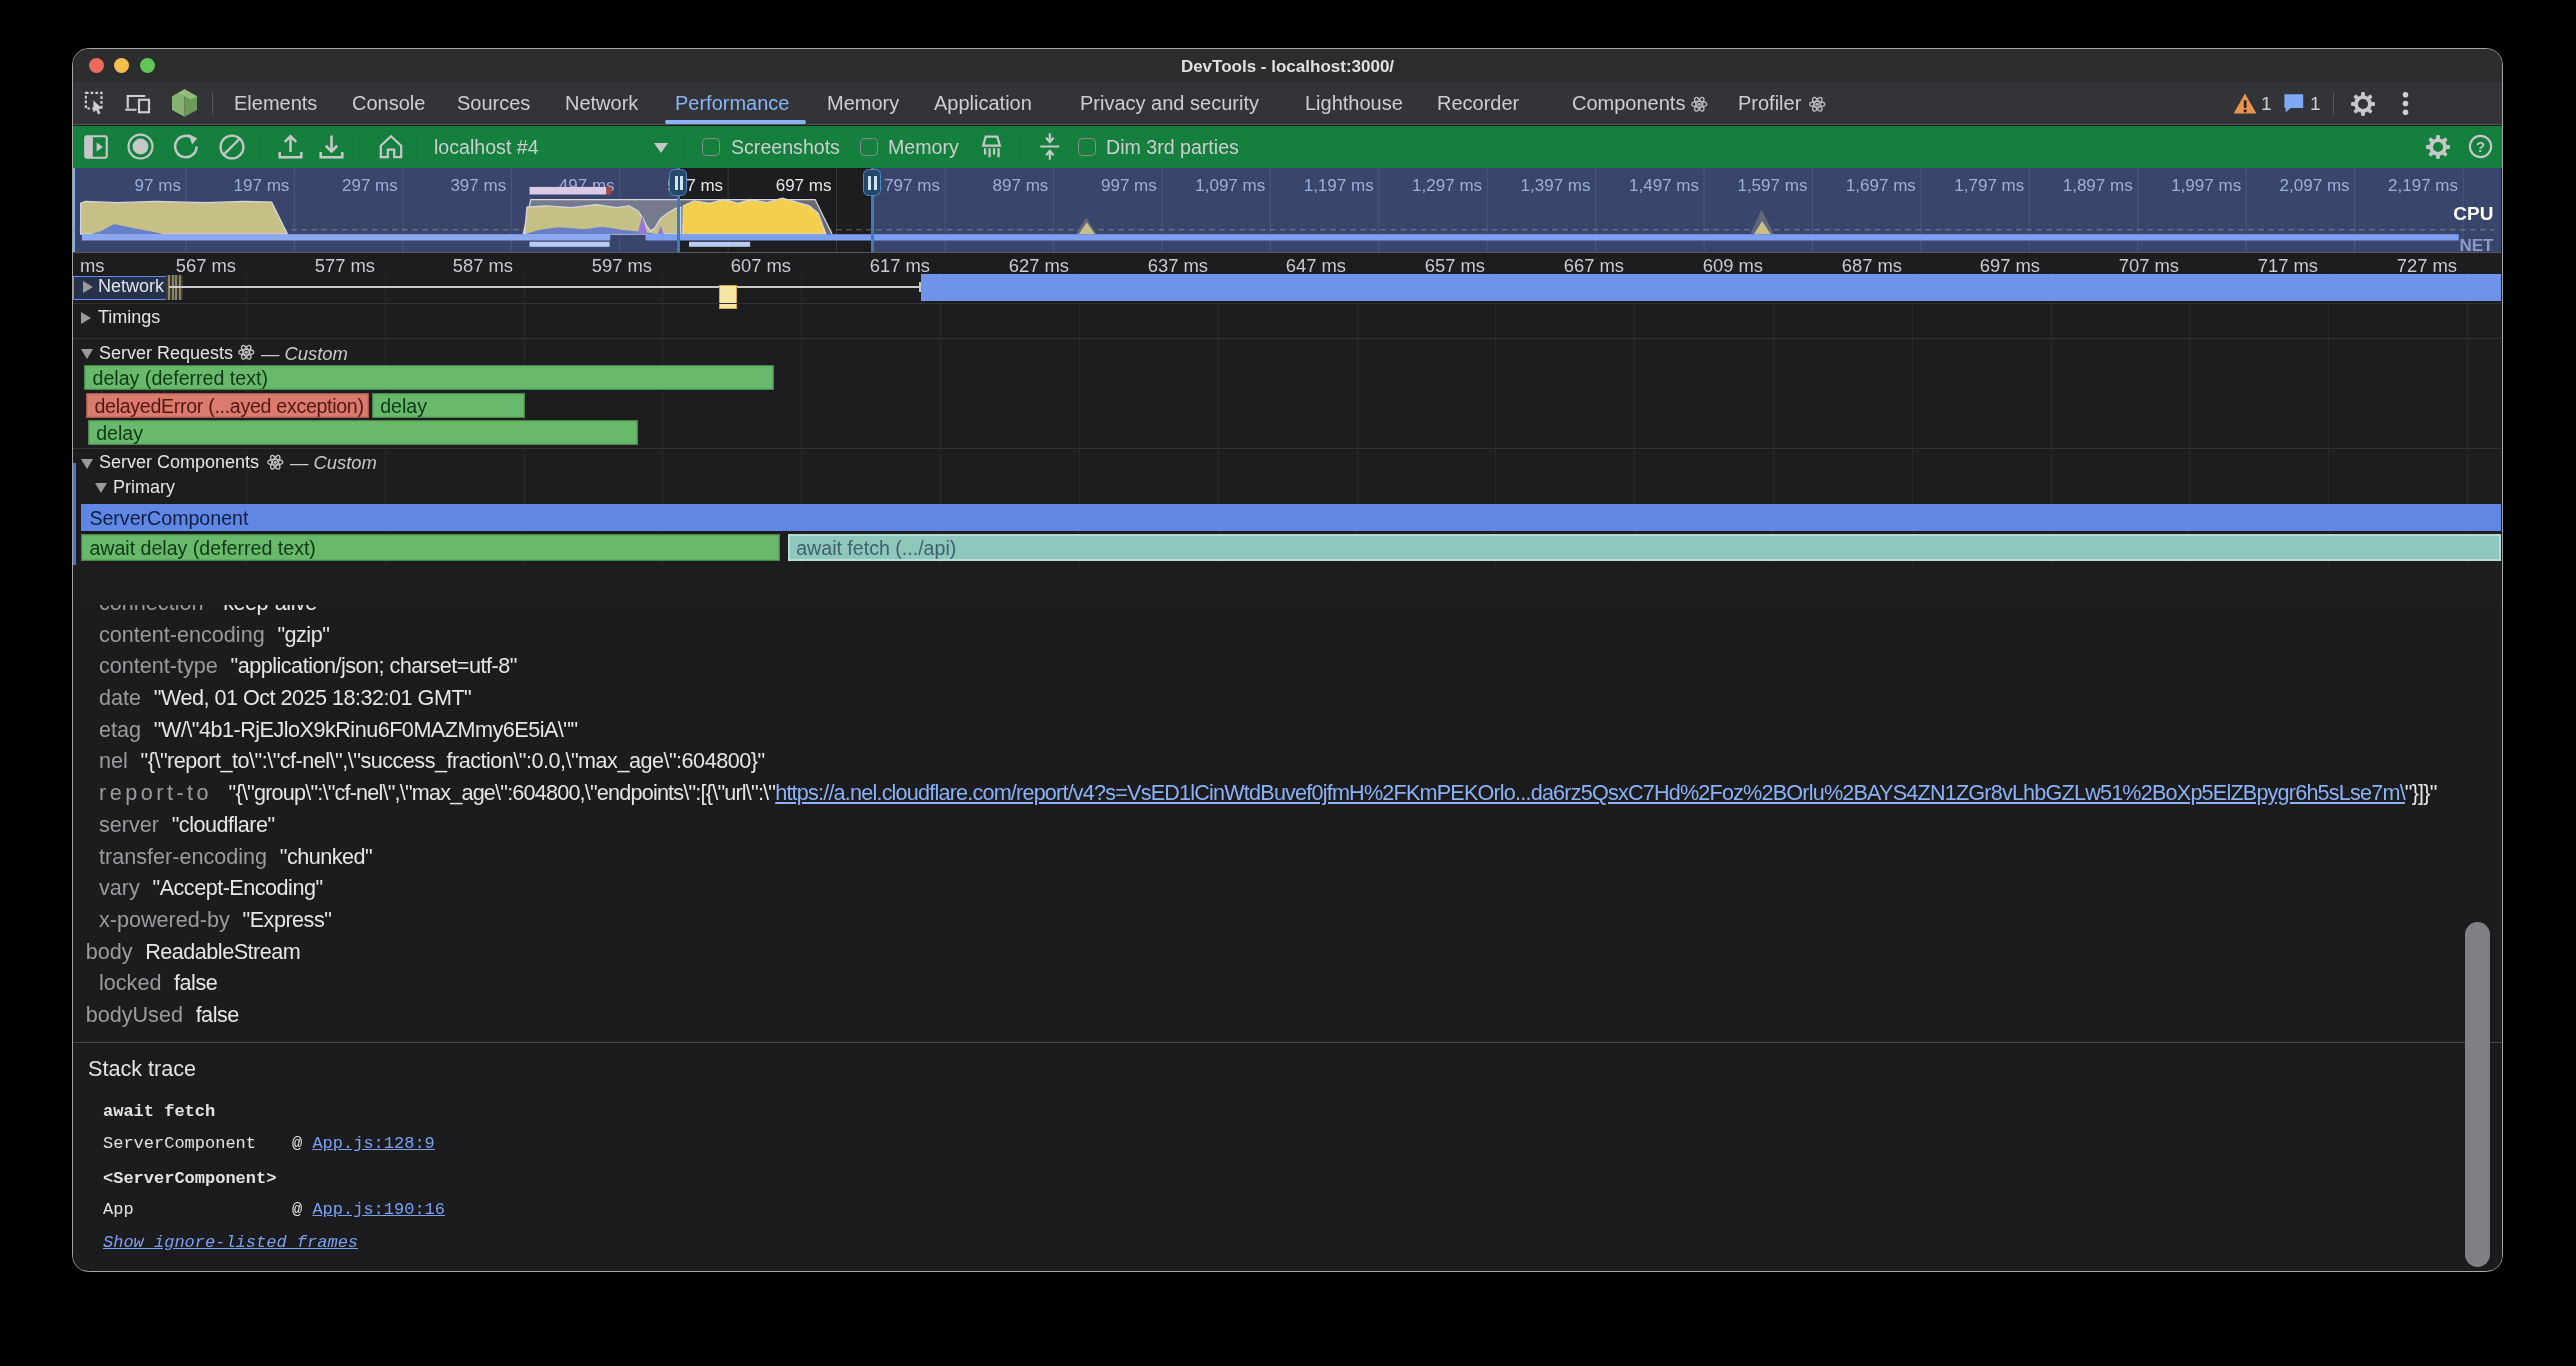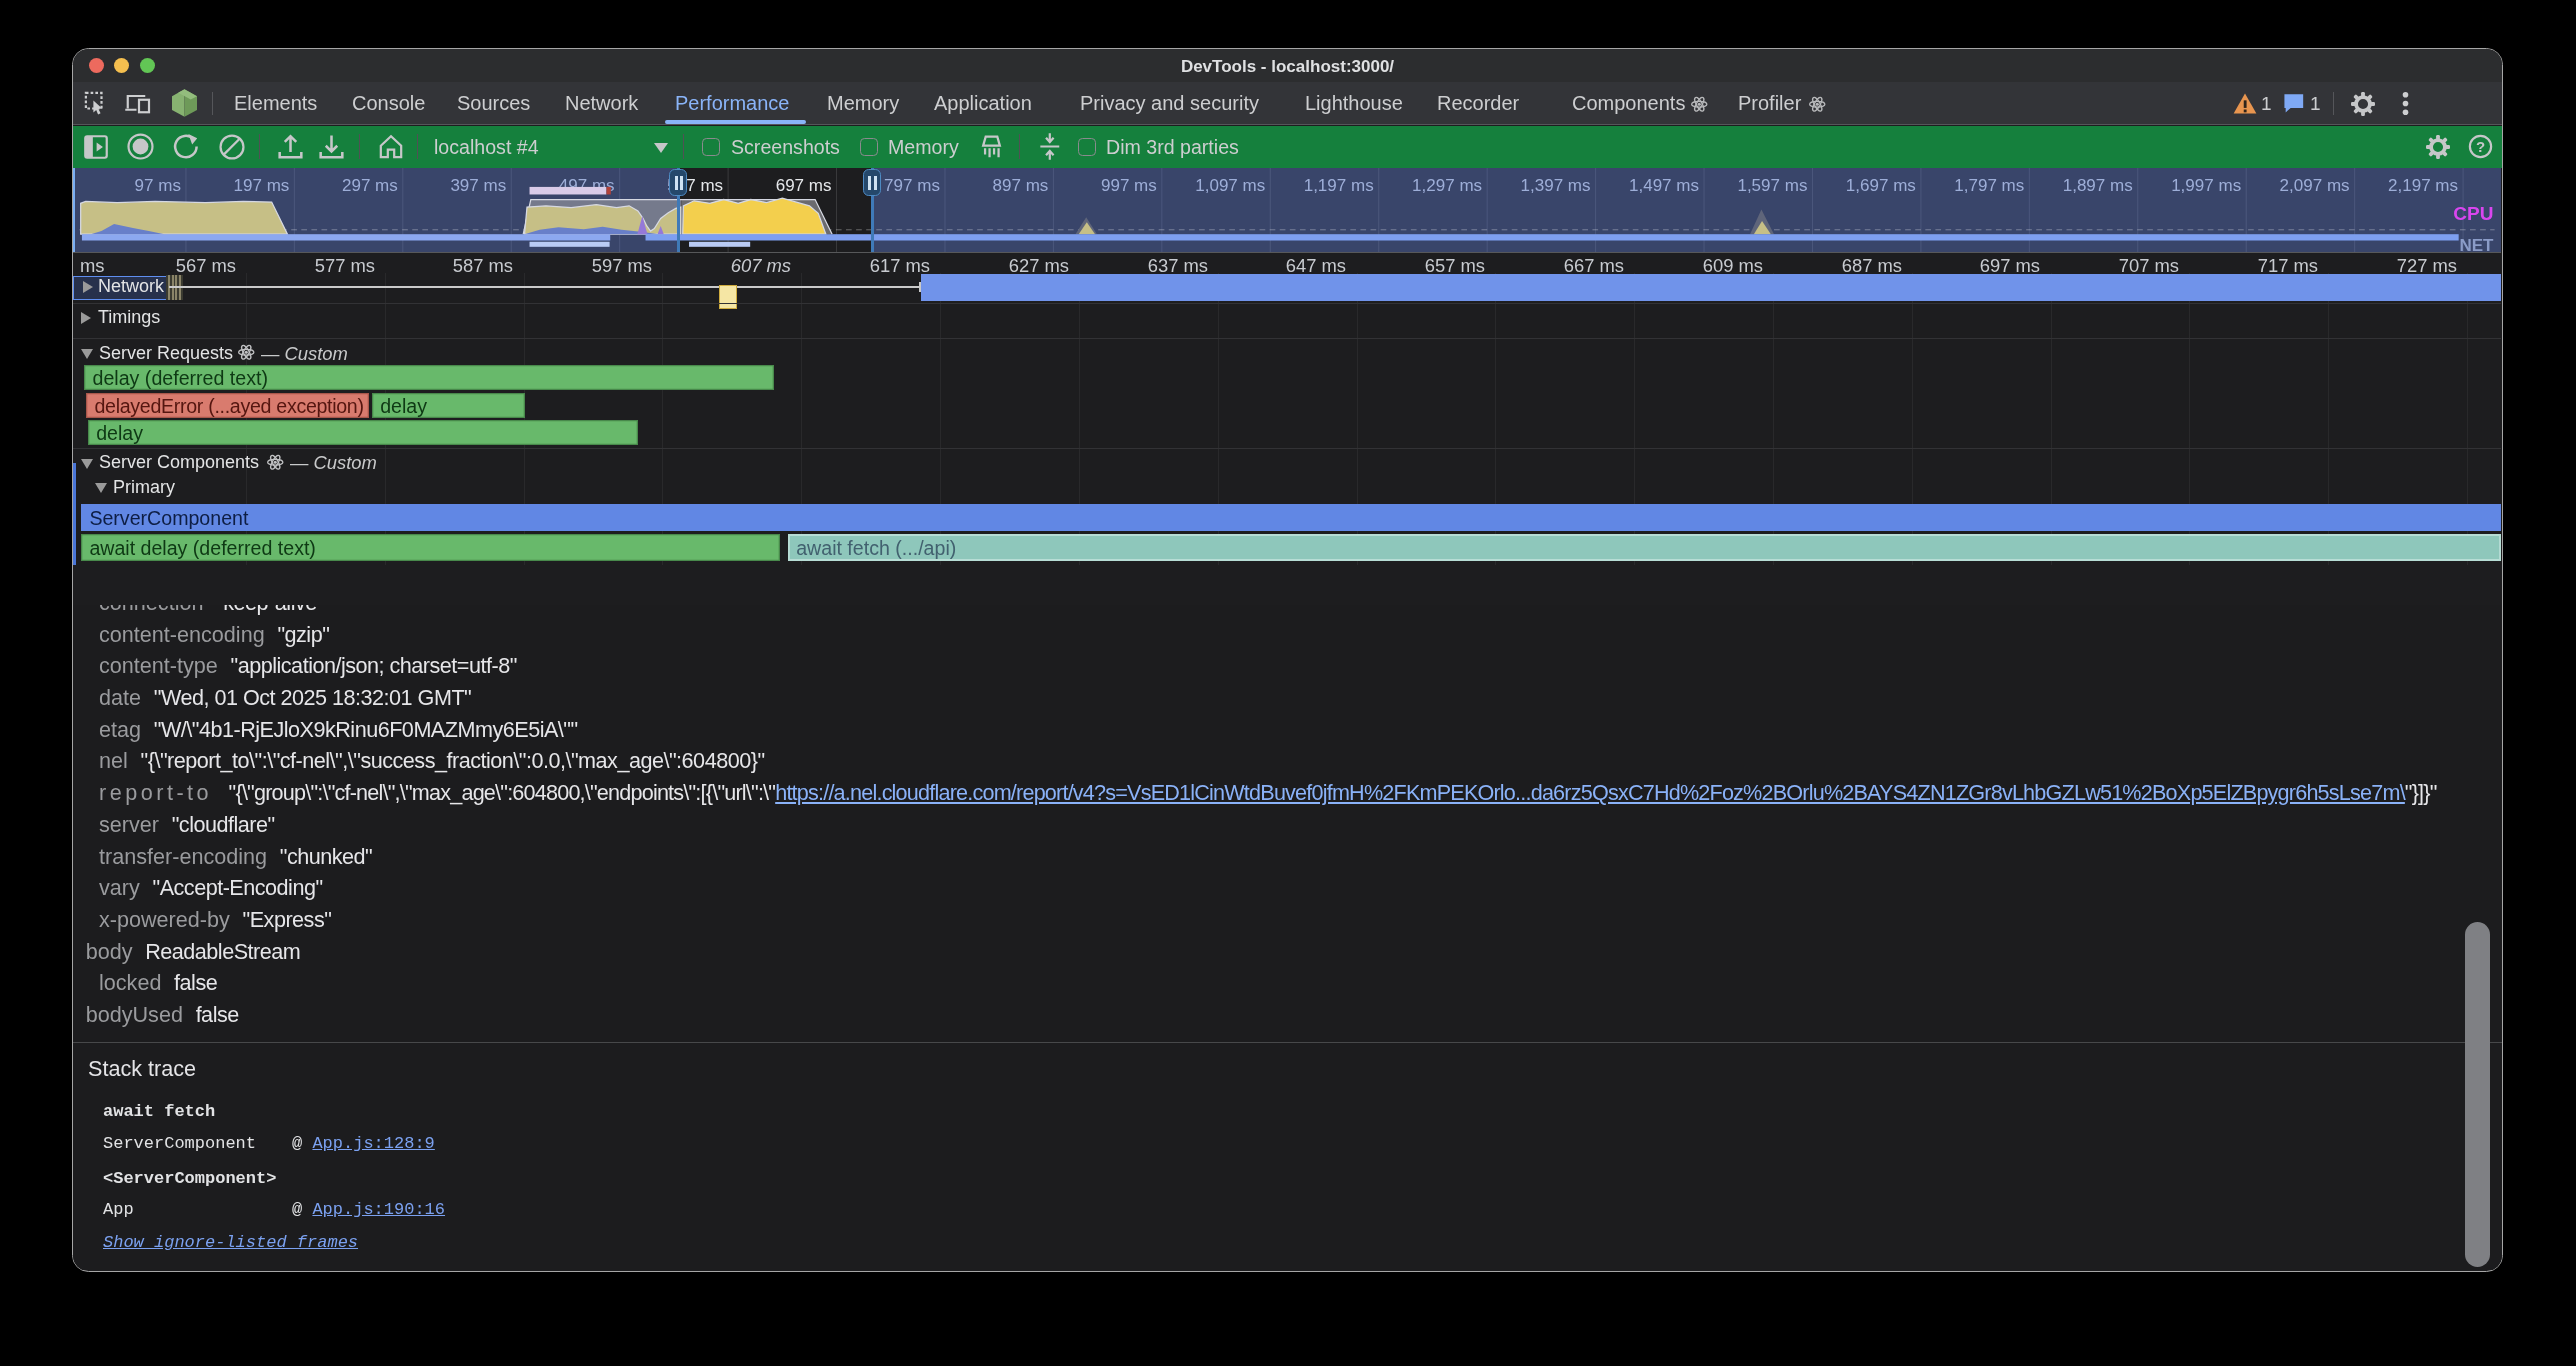--- a/index.html
+++ b/index.html
@@ -294,31 +294,31 @@
     <div style="position:absolute;left:0;top:0;width:1.9px;height:84px;background:#79aef2;"></div>
 
     <div style="position:absolute;left:604px;top:0;width:3.2px;height:84px;background:#3f7ab8;"></div>
     <div style="position:absolute;left:798px;top:0;width:3.2px;height:84px;background:#3f7ab8;"></div>
     <div class="pill" style="position:absolute;left:596px;top:1.3px;width:18px;height:27px;background:#25486b;border:1.9px solid #4e8ac2;border-radius:5.7px;"></div>
     <div class="pill" style="position:absolute;left:790px;top:1.3px;width:18px;height:27px;background:#25486b;border:1.9px solid #4e8ac2;border-radius:5.7px;"></div>
     <div style="position:absolute;left:602px;top:8.2px;width:2.5px;height:14px;background:#cfe2f2;"></div>
     <div style="position:absolute;left:607px;top:8.2px;width:2.5px;height:14px;background:#cfe2f2;"></div>
     <div style="position:absolute;left:795px;top:8.2px;width:2.5px;height:14px;background:#cfe2f2;"></div>
     <div style="position:absolute;left:801px;top:8.2px;width:2.5px;height:14px;background:#cfe2f2;"></div>
-    <div style="position:absolute;right:7.6px;top:35px;color:#d946ef;font-weight:bold;font-size:19px;">CPU</div>
+    <div style="position:absolute;right:7.6px;top:35px;color:#ffffff;font-weight:bold;font-size:19px;">CPU</div>
     <div style="position:absolute;right:7.6px;top:68px;color:#8b9cc8;font-weight:bold;font-size:17px;">NET</div>
   </div>
 
   <div id="ruler">
       <div class="rlab" style="left:7px;">ms</div>
       <div class="rlab" style="left:49px; width:114px; text-align:right;">567 ms</div>
       <div class="rlab" style="left:188px; width:114px; text-align:right;">577 ms</div>
       <div class="rlab" style="left:326px; width:114px; text-align:right;">587 ms</div>
       <div class="rlab" style="left:465px; width:114px; text-align:right;">597 ms</div>
-      <div class="rlab" style="left:604px; width:114px; text-align:right;font-style:italic;">607 ms</div>
+      <div class="rlab" style="left:604px; width:114px; text-align:right;">607 ms</div>
       <div class="rlab" style="left:743px; width:114px; text-align:right;">617 ms</div>
       <div class="rlab" style="left:882px; width:114px; text-align:right;">627 ms</div>
       <div class="rlab" style="left:1021px; width:114px; text-align:right;">637 ms</div>
       <div class="rlab" style="left:1159px; width:114px; text-align:right;">647 ms</div>
       <div class="rlab" style="left:1298px; width:114px; text-align:right;">657 ms</div>
       <div class="rlab" style="left:1437px; width:114px; text-align:right;">667 ms</div>
       <div class="rlab" style="left:1576px; width:114px; text-align:right;">609 ms</div>
       <div class="rlab" style="left:1715px; width:114px; text-align:right;">687 ms</div>
       <div class="rlab" style="left:1853px; width:114px; text-align:right;">697 ms</div>
       <div class="rlab" style="left:1992px; width:114px; text-align:right;">707 ms</div>

